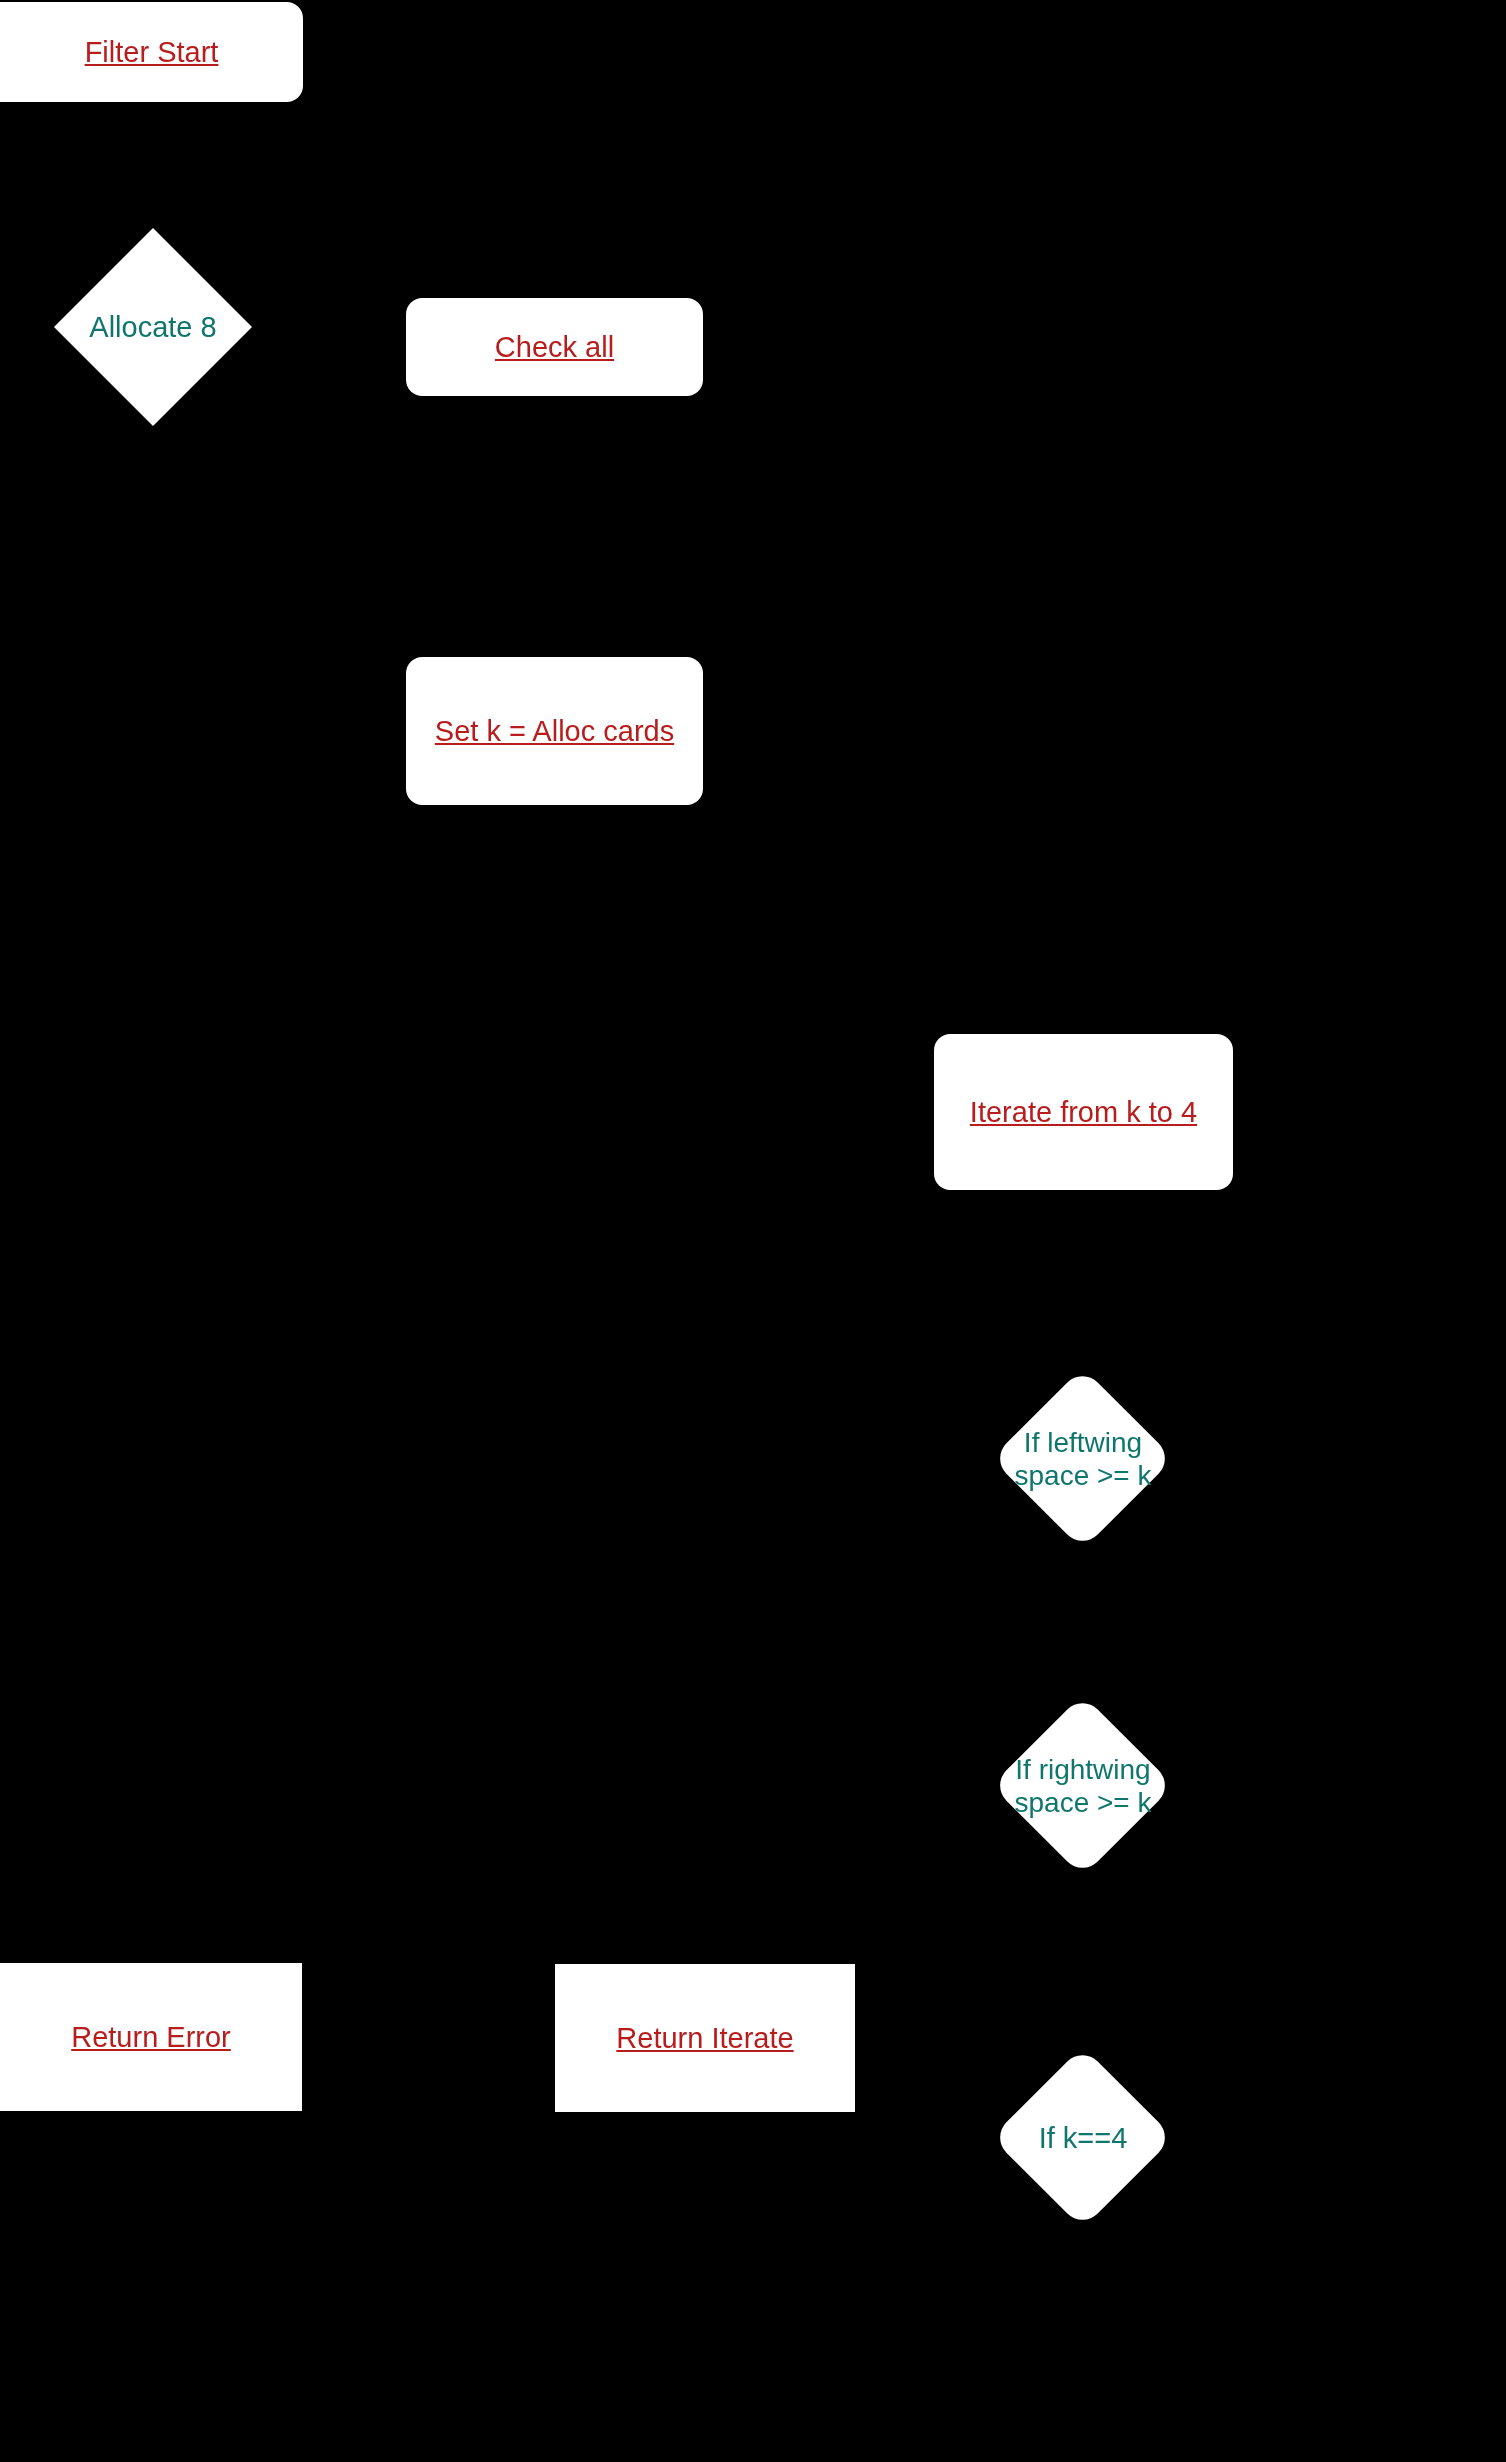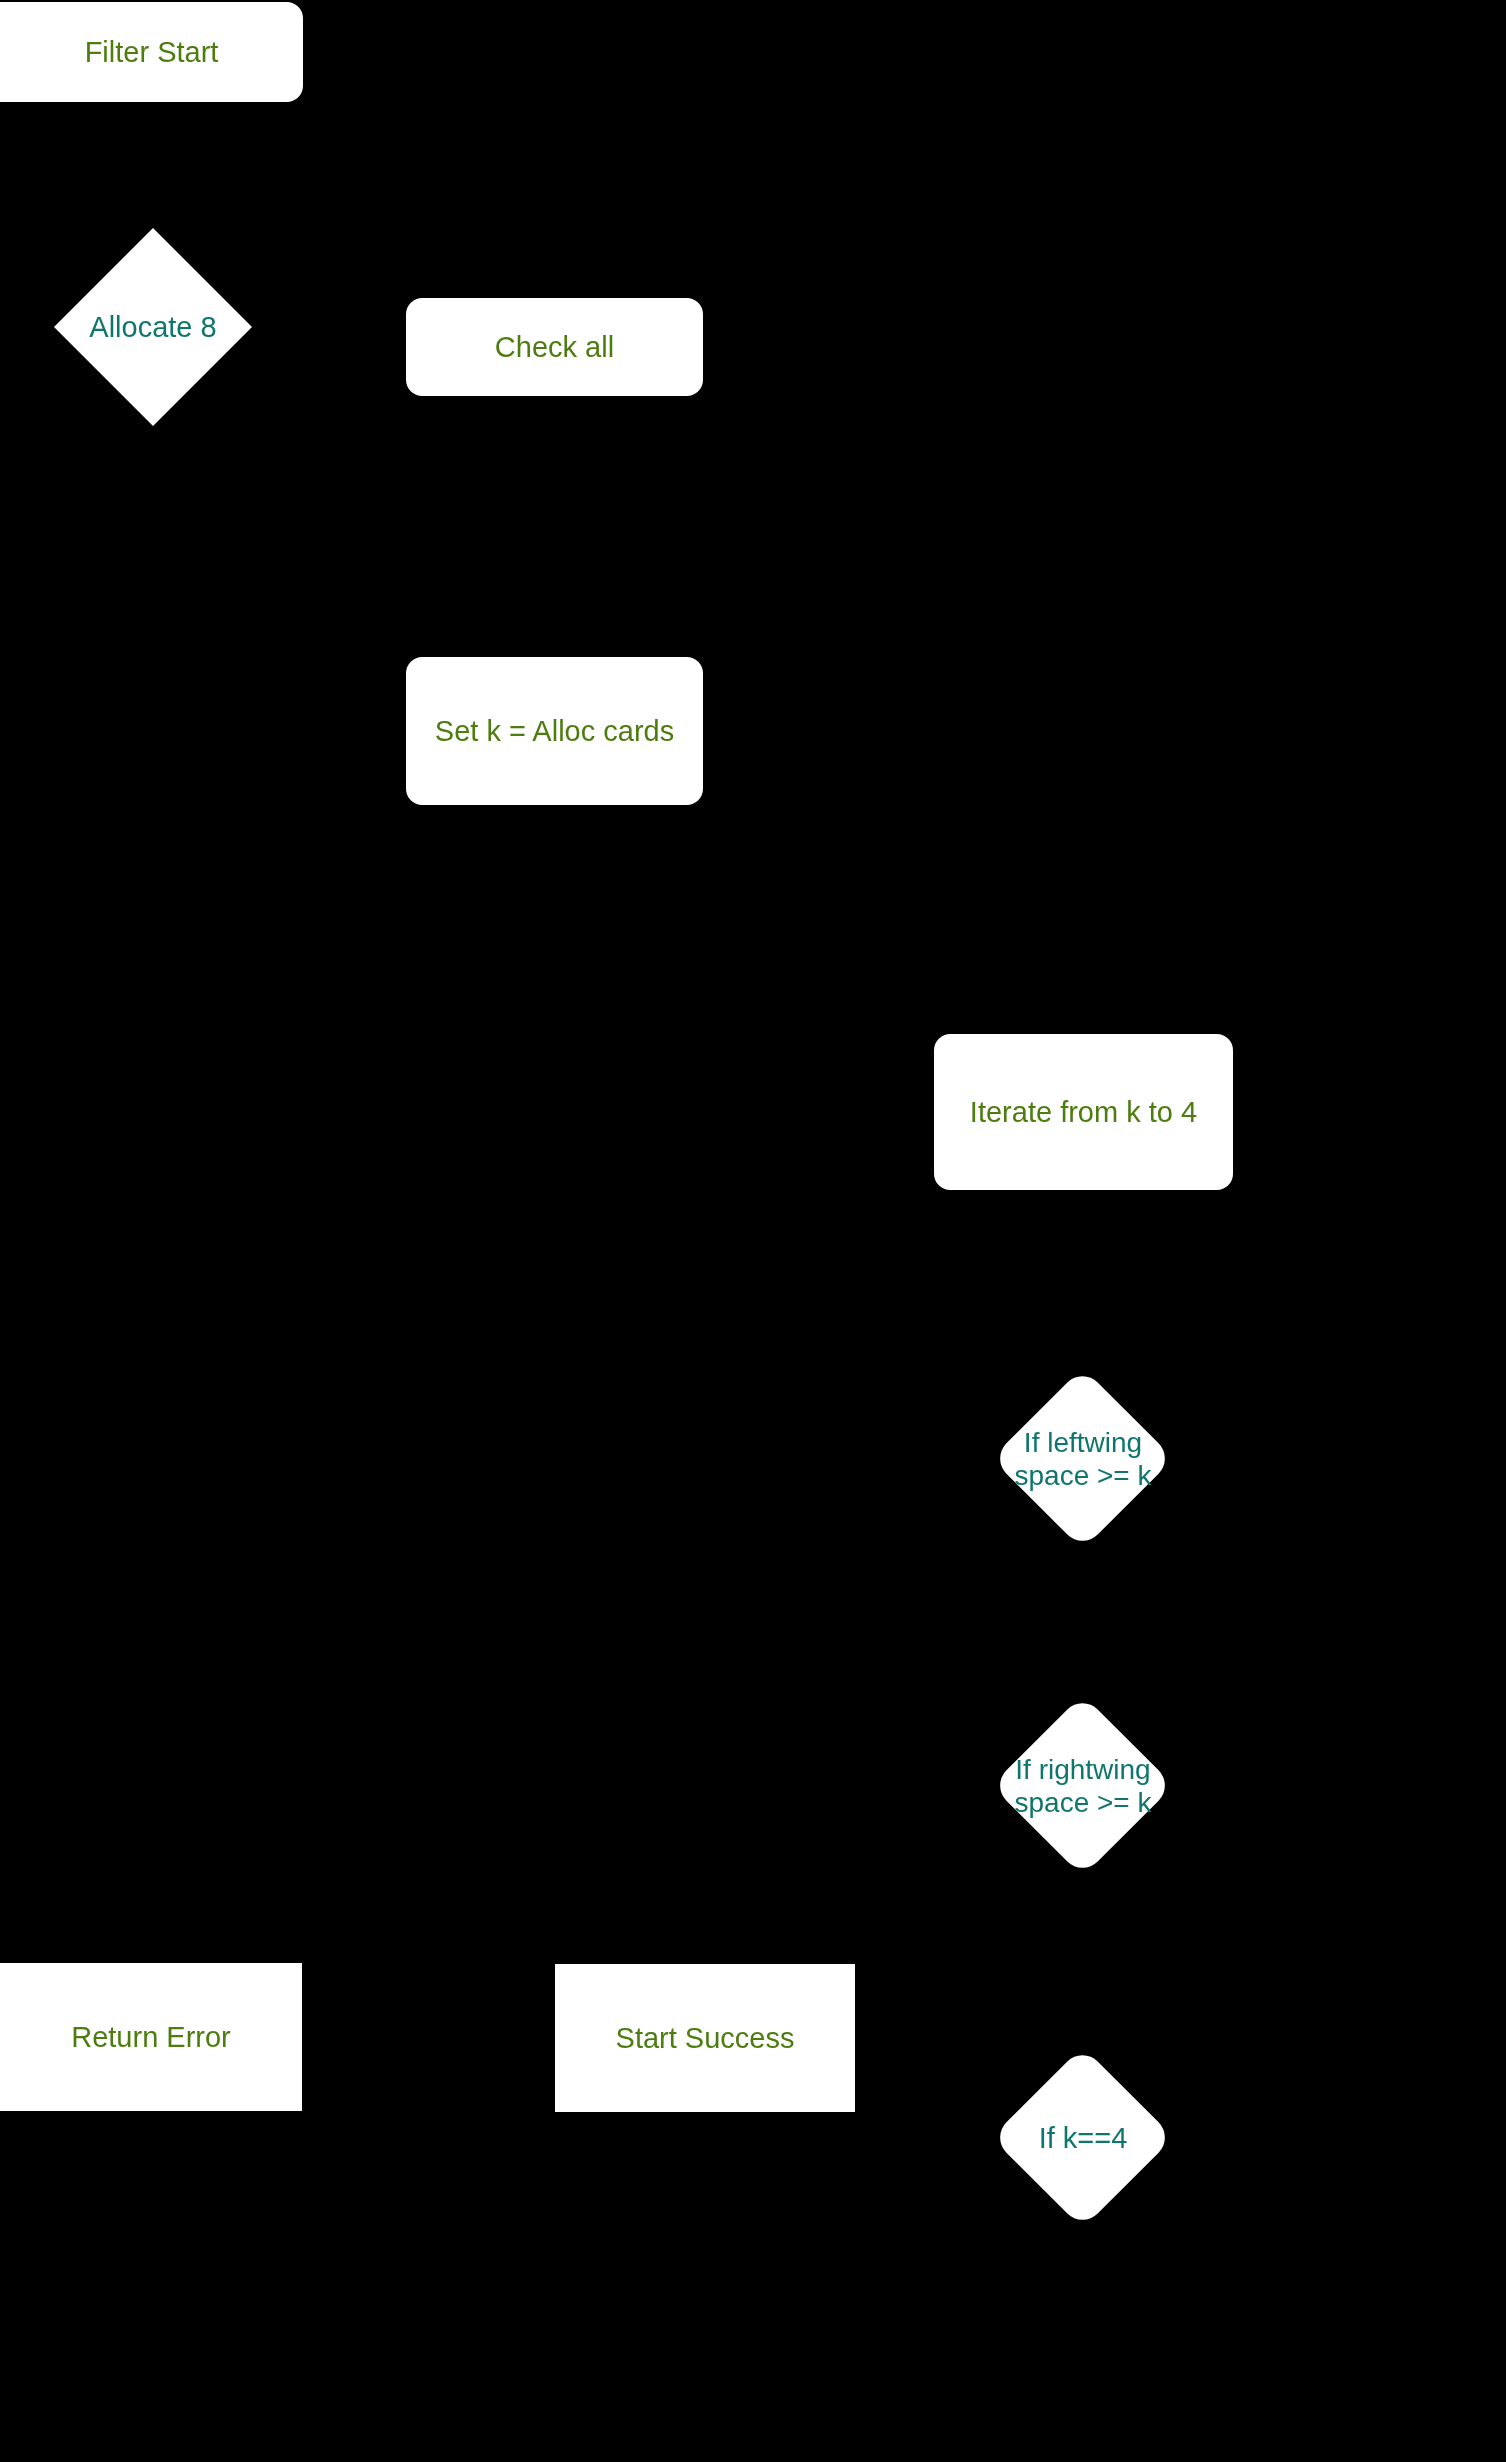--- a/index.html
+++ b/index.html
@@ -17,22 +17,23 @@
   }
 
   
   .node {
     position: absolute;
     box-sizing: border-box;
     display: flex;
     align-items: center;
     justify-content: center;
     text-align: left;
-    color: #4d7c0f;
+    color: #b91c1c;
     line-height: 1.18;
+    text-decoration: underline;
   }
 
   
   .rounded-box {
     background: #ffffff;
     border-radius: 16.3px;
   }
 
   
   .sharp-box {
@@ -109,21 +110,21 @@
     <div class="diamond-shape round" style="width:129px; height:129px; left:26.4px; top:26.4px;"></div>
     <div class="diamond-label t-45">If rightwing
 space &gt;= k</div>
   </div>
 
   <div class="node sharp-box t-46" style="left:0px; top:1963px; width:302px; height:148px;">
     <span>Return Error</span>
   </div>
 
   <div class="node sharp-box t-46" style="left:555px; top:1964px; width:300px; height:148px;">
-    <span>Start Success</span>
+    <span>Return Iterate</span>
   </div>
 
   <div class="diamond-wrap" style="left:992px; top:2047px; width:182px; height:182px;">
     <div class="diamond-shape round" style="width:129px; height:129px; left:26.4px; top:26.4px;"></div>
     <div class="diamond-label t-46">If k==4</div>
   </div>
 
 </div>
 
 

